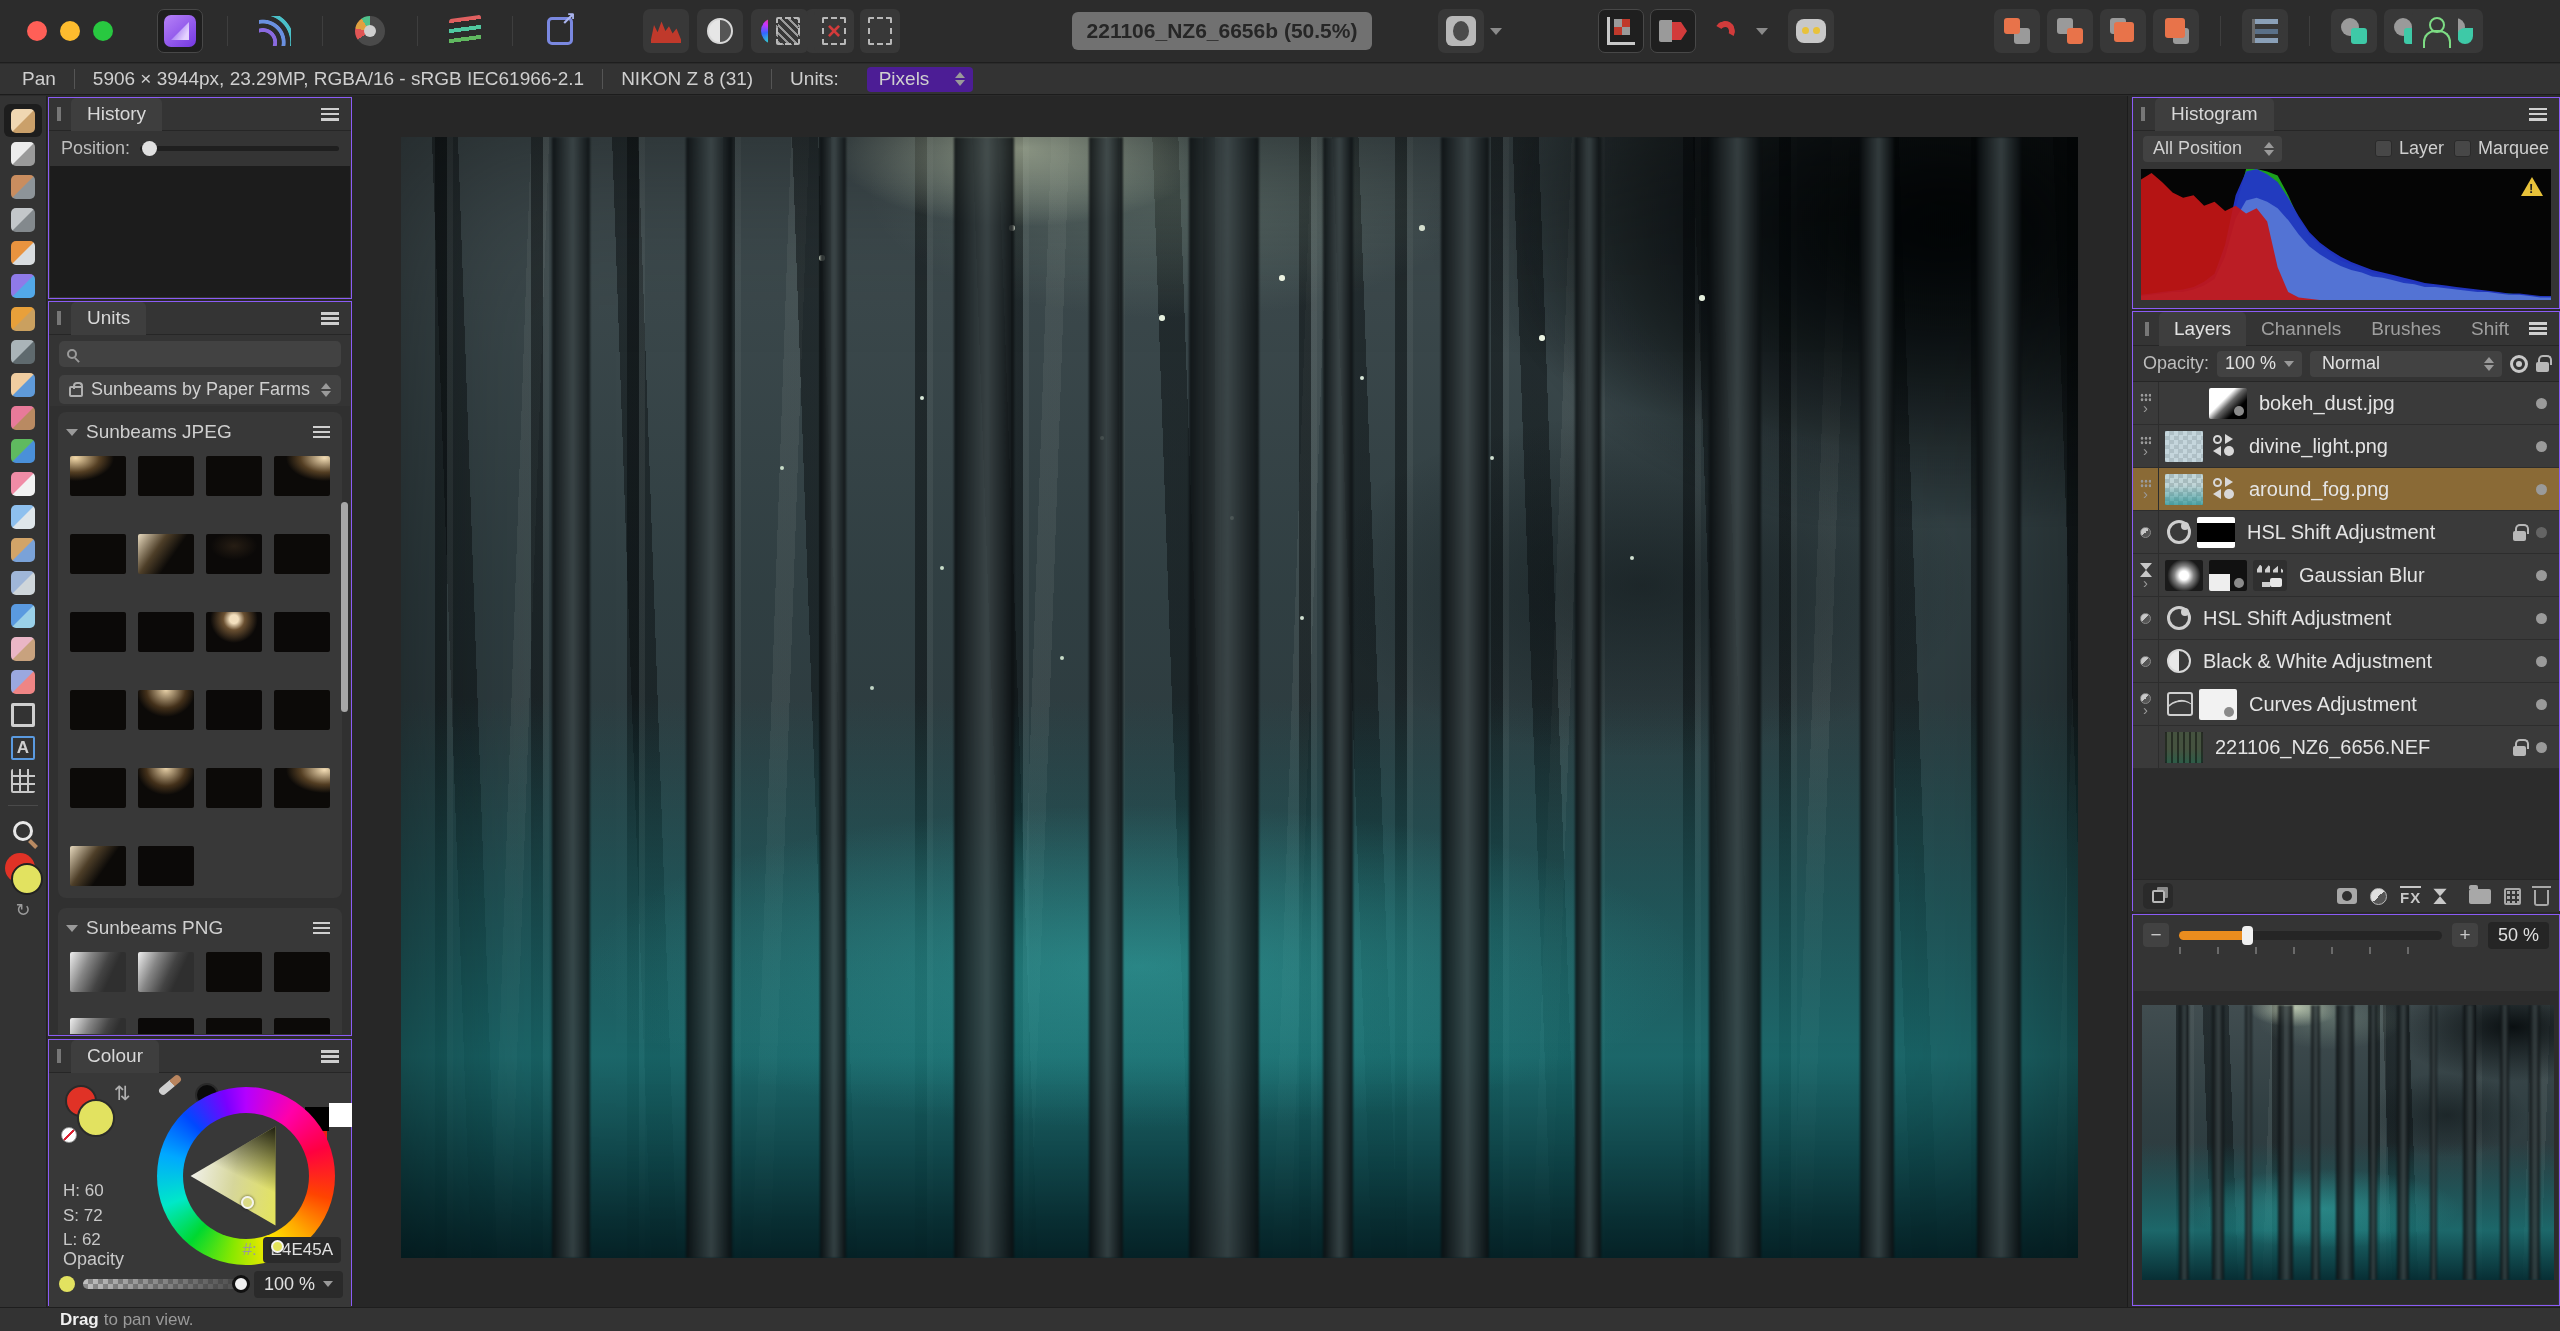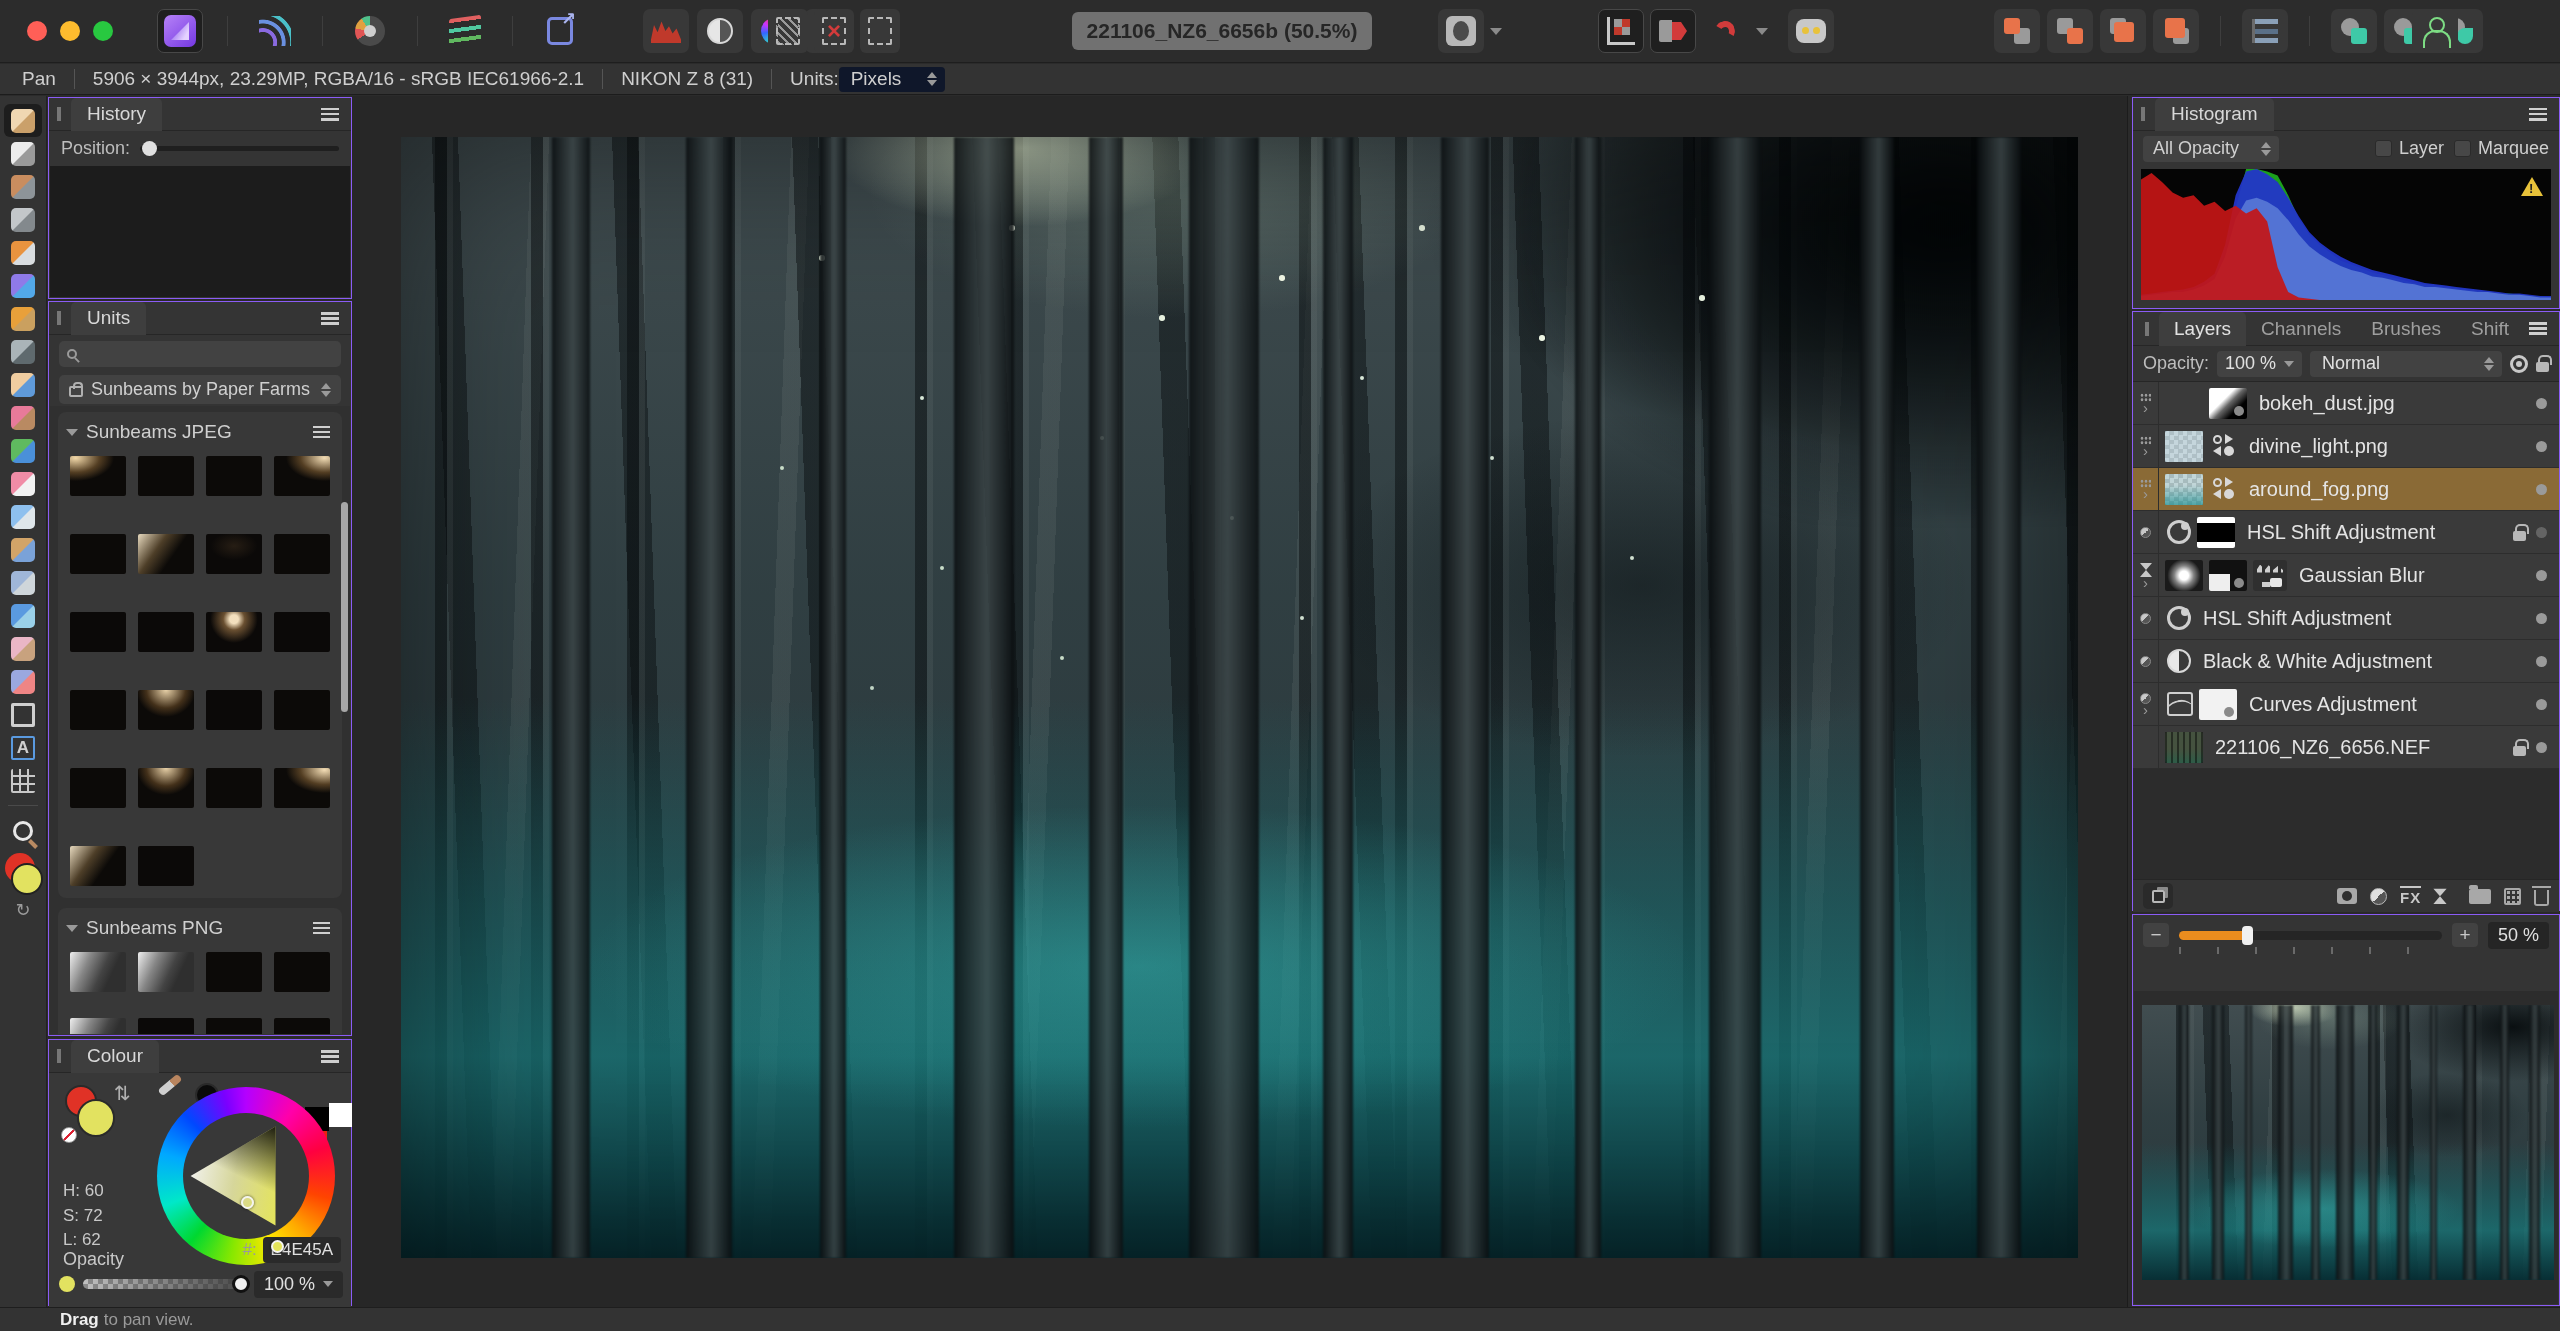--- a/index.html
+++ b/index.html
@@ -63,21 +63,21 @@
   .ins .c{position:absolute;width:18px;height:18px;border-radius:50%;background:#9a9a9a;left:2px;top:2px;}
   .ins .s{position:absolute;width:16px;height:16px;border-radius:3px;background:#3ec9a7;right:2px;bottom:2px;}
   .ins.pie .s{border-radius:50% 0 50% 50%;}
   .pi-account{width:26px;height:28px;position:relative;}
   .pi-account::before{content:"";position:absolute;left:7px;top:0;width:12px;height:12px;border:2px solid #7ddc84;border-radius:50%;}
   .pi-account::after{content:"";position:absolute;left:1px;top:13px;width:24px;height:16px;border:2px solid #7ddc84;border-bottom:none;border-radius:12px 12px 0 0;}
 
   
   .context{ position:absolute; left:0; top:64px; width:2560px; height:31px; background:#333333; border-bottom:1px solid #1c1c1c; display:flex; align-items:center; font-size:19px; color:#cfcfcf;}
   .ctx-sep{width:1px;height:20px;background:#555;margin:0 18px;}
-  .ctx-select{display:flex;align-items:center;gap:26px;background:#0f172a;border-radius:4px;height:25px;padding:0 8px 0 12px;margin-left:0;}
+  .ctx-select{display:flex;align-items:center;gap:26px;background:#4c1d95;border-radius:4px;height:25px;padding:0 8px 0 12px;margin-left:28px;}
   .updown{display:inline-flex;flex-direction:column;gap:2px;}
   .updown i{width:0;height:0;border-left:5px solid transparent;border-right:5px solid transparent;}
   .updown .u{border-bottom:6px solid #9a9a9a;} .updown .d{border-top:6px solid #9a9a9a;}
 
   
   .toolstrip{position:absolute;left:0;top:96px;width:47px;height:1211px;background:#333;border-right:1px solid #222;display:flex;flex-direction:column;align-items:center;padding-top:8px;}
   .tool{width:38px;height:33px;display:flex;align-items:center;justify-content:center;border-radius:6px;flex:0 0 auto;}
   .tool.active{background:#1d1d1d;}
   .ticon{width:24px;height:24px;border-radius:5px;}
   .t-outline{background:transparent;border:3px solid #cfcfcf;border-radius:2px;}
@@ -672,21 +672,21 @@
   <div class="rightpanels">
 
     <section class="panel" style="top:1px;height:212px;">
       <div class="phdr">
         <span class="grip"></span>
         <span class="ptab">Histogram</span>
         <span class="burger"></span>
       </div>
       <div class="hg-controls">
         <div class="hg-select">
-          <span>All Opacity</span>
+          <span>All Position</span>
           <span class="updown">
               <i class="u"></i>
               <i class="d"></i>
             </span>
         </div>
         <div style="flex:1"></div>
         <label class="hg-check">
             <span class="cbx"></span>
             <span>Layer</span>
           </label>

